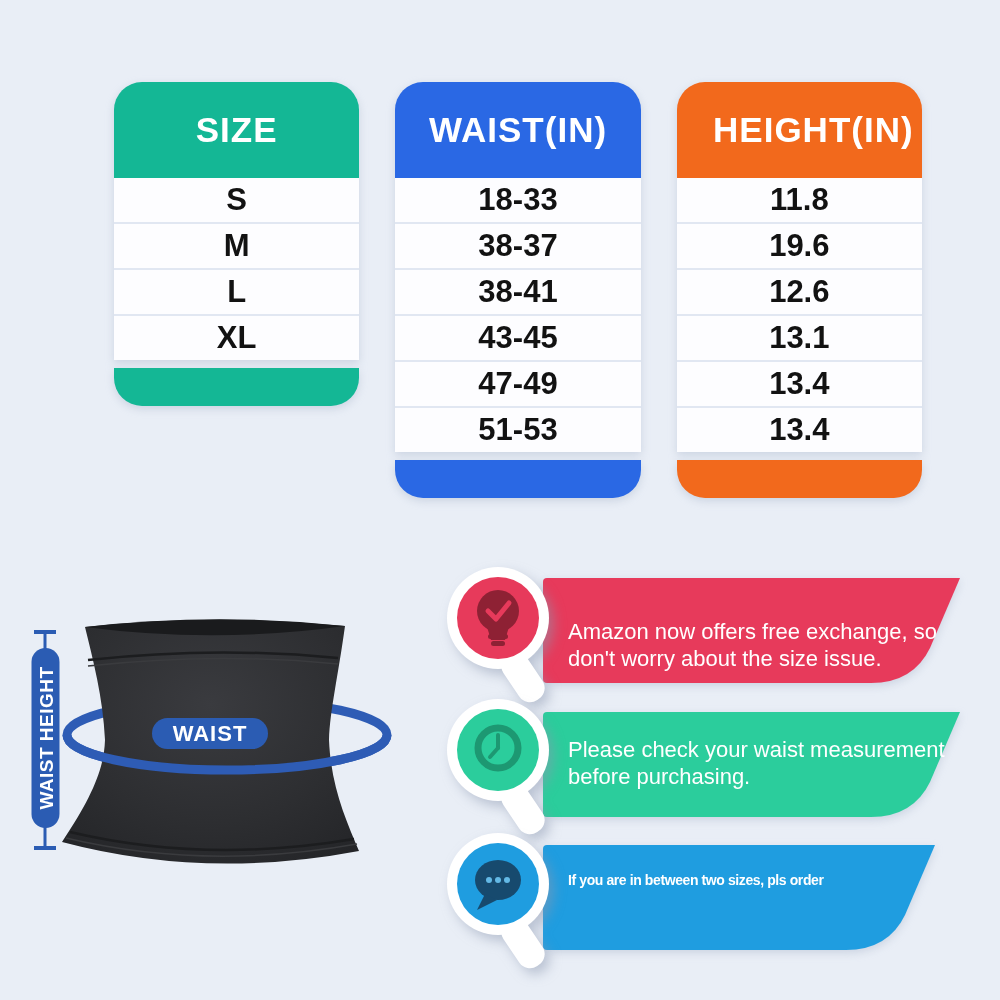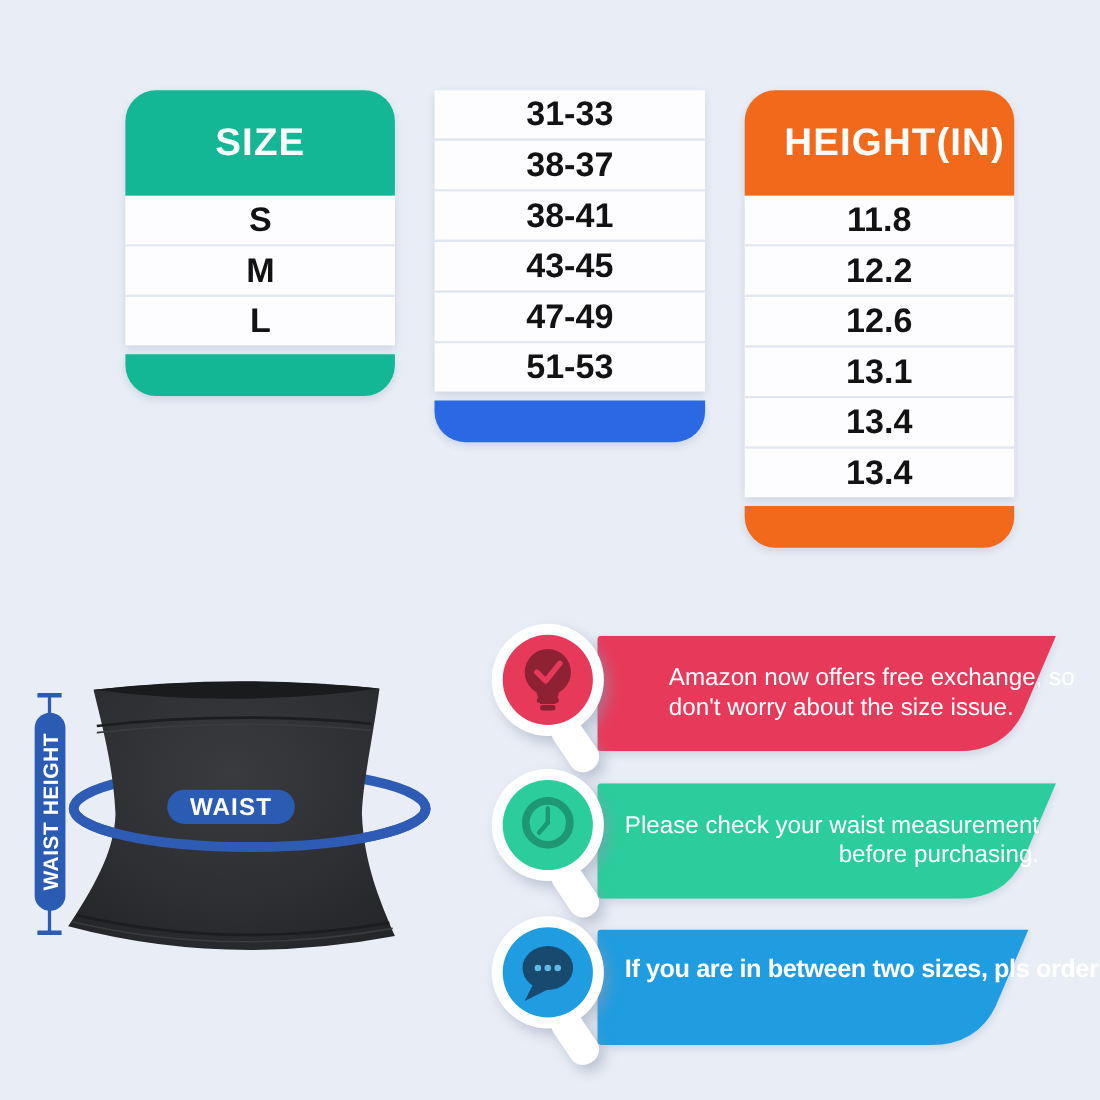--- a/index.html
+++ b/index.html
@@ -15,54 +15,56 @@
     display:flex;align-items:center;justify-content:center;letter-spacing:1px;}
   .rows{display:flex;flex-direction:column;}
   .cell{height:44px;background:#fdfdff;display:flex;align-items:center;justify-content:center;
     font-size:31px;font-weight:bold;color:#121212;}
   .cell + .cell{border-top:2px solid #e1e7f2;}
   .col-footer{height:38px;margin-top:8px;border-radius:0 0 28px 28px;}
   
   .banner-svg{position:absolute;width:420px;height:105px;filter:drop-shadow(0 3px 4px rgba(150,162,190,.35));}
   .banner-text{position:absolute;left:568px;color:#ffffff;font-size:22px;line-height:27px;}
   .banner-text .line{white-space:nowrap;}
-  .banner-text.bold{font-weight:bold;font-size:23px;letter-spacing:-0.4px;}
+  .banner-text.bold{font-weight:bold;font-size:14px;letter-spacing:-0.4px;}
   .badge-svg{position:absolute;left:443px;width:115px;height:150px;filter:drop-shadow(5px 6px 6px rgba(140,152,175,.5));}
   
   .diagram-svg{position:absolute;left:20px;top:592px;width:420px;height:310px;}
 </style>
 </head>
 <body>
 
 <div class="size-table">
   <div class="col">
     <div class="col-header" style="background: rgb(20, 183, 149);">SIZE</div>
     <div class="rows">
       <div class="cell">S</div>
       <div class="cell">M</div>
       <div class="cell">L</div>
+      <div class="cell">XL</div>
     </div>
     <div class="col-footer" style="background: rgb(20, 183, 149);"></div>
   </div>
   <div class="col">
+    <div class="col-header" style="background: rgb(42, 104, 228);">WAIST(IN)</div>
     <div class="rows">
-      <div class="cell">31-33</div>
+      <div class="cell">18-33</div>
       <div class="cell">38-37</div>
       <div class="cell">38-41</div>
       <div class="cell">43-45</div>
       <div class="cell">47-49</div>
       <div class="cell">51-53</div>
     </div>
     <div class="col-footer" style="background: rgb(42, 104, 228);"></div>
   </div>
   <div class="col">
     <div class="col-header" style="background: rgb(242, 105, 28); padding-left: 28px;">HEIGHT(IN)</div>
     <div class="rows">
       <div class="cell">11.8</div>
-      <div class="cell">12.2</div>
+      <div class="cell">19.6</div>
       <div class="cell">12.6</div>
       <div class="cell">13.1</div>
       <div class="cell">13.4</div>
       <div class="cell">13.4</div>
     </div>
     <div class="col-footer" style="background: rgb(242, 105, 28);"></div>
   </div>
 </div>
 
 <svg class="diagram-svg" viewBox="0 0 420 310">
@@ -102,41 +104,41 @@
 
   <path d="M47,143 A160,35 0 0 0 367,143" fill="none" stroke="#2e5cb5" stroke-width="9"></path>
 
   <rect x="132" y="126" width="116" height="31" rx="15.5" fill="#2b5cb3"></rect>
   <text x="190" y="149" text-anchor="middle" fill="#ffffff" font-size="22" font-weight="bold" letter-spacing="1">WAIST</text>
 </svg>
 
 <svg class="banner-svg" style="left:543px;top:578px;" viewBox="0 0 420 105">
   <path d="M4,0 L417,0 L387,70 Q370,105 328,105 L4,105 Q0,105 0,101 L0,4 Q0,0 4,0 Z" fill="#e73a5b"></path>
 </svg>
-<div class="banner-text" style="top:602px;margin-left:40px;">
+<div class="banner-text" style="top:618px;">
   <div class="line">Amazon now offers free exchange, so</div>
   <div class="line">don't worry about the size issue.</div>
 </div>
 <svg class="badge-svg" style="top:564px;" viewBox="0 0 115 150">
   <rect x="66" y="86" width="28" height="54" rx="13" fill="#ffffff" transform="rotate(-34 80 113)"></rect>
   <circle cx="55" cy="54" r="51" fill="#ffffff"></circle>
   <circle cx="55" cy="54" r="41" fill="#e73a5b"></circle>
   <g>
     <circle cx="55" cy="47" r="21" fill="#8e2134"></circle>
     <path d="M44,63 L66,63 L62,76 L48,76 Z" fill="#8e2134"></path>
     <rect x="45" y="70" width="20" height="5" rx="2.5" fill="#8e2134"></rect>
     <rect x="48" y="77" width="14" height="5" rx="2.5" fill="#8e2134"></rect>
     <polyline points="45,47 53,55 66,39" fill="none" stroke-width="5" stroke-linecap="round" stroke-linejoin="round" stroke="#e73a5b"></polyline>
   </g>
 </svg>
 
 <svg class="banner-svg" style="left:543px;top:712px;" viewBox="0 0 420 105">
   <path d="M4,0 L417,0 L387,70 Q370,105 328,105 L4,105 Q0,105 0,101 L0,4 Q0,0 4,0 Z" fill="#2bcd9c"></path>
 </svg>
-<div class="banner-text" style="top:736px;text-align:right;">
+<div class="banner-text" style="top:736px;">
   <div class="line">Please check your waist measurement</div>
   <div class="line">before purchasing.</div>
 </div>
 <svg class="badge-svg" style="top:696px;" viewBox="0 0 115 150">
   <rect x="66" y="86" width="28" height="54" rx="13" fill="#ffffff" transform="rotate(-34 80 113)"></rect>
   <circle cx="55" cy="54" r="51" fill="#ffffff"></circle>
   <circle cx="55" cy="54" r="41" fill="#2bcd9c"></circle>
   <g>
     <circle cx="55" cy="52" r="20" fill="none" stroke-width="7" stroke="#1d9872"></circle>
     <line x1="55" y1="52" x2="55" y2="39" stroke-width="4" stroke-linecap="round" stroke="#1d9872"></line>

